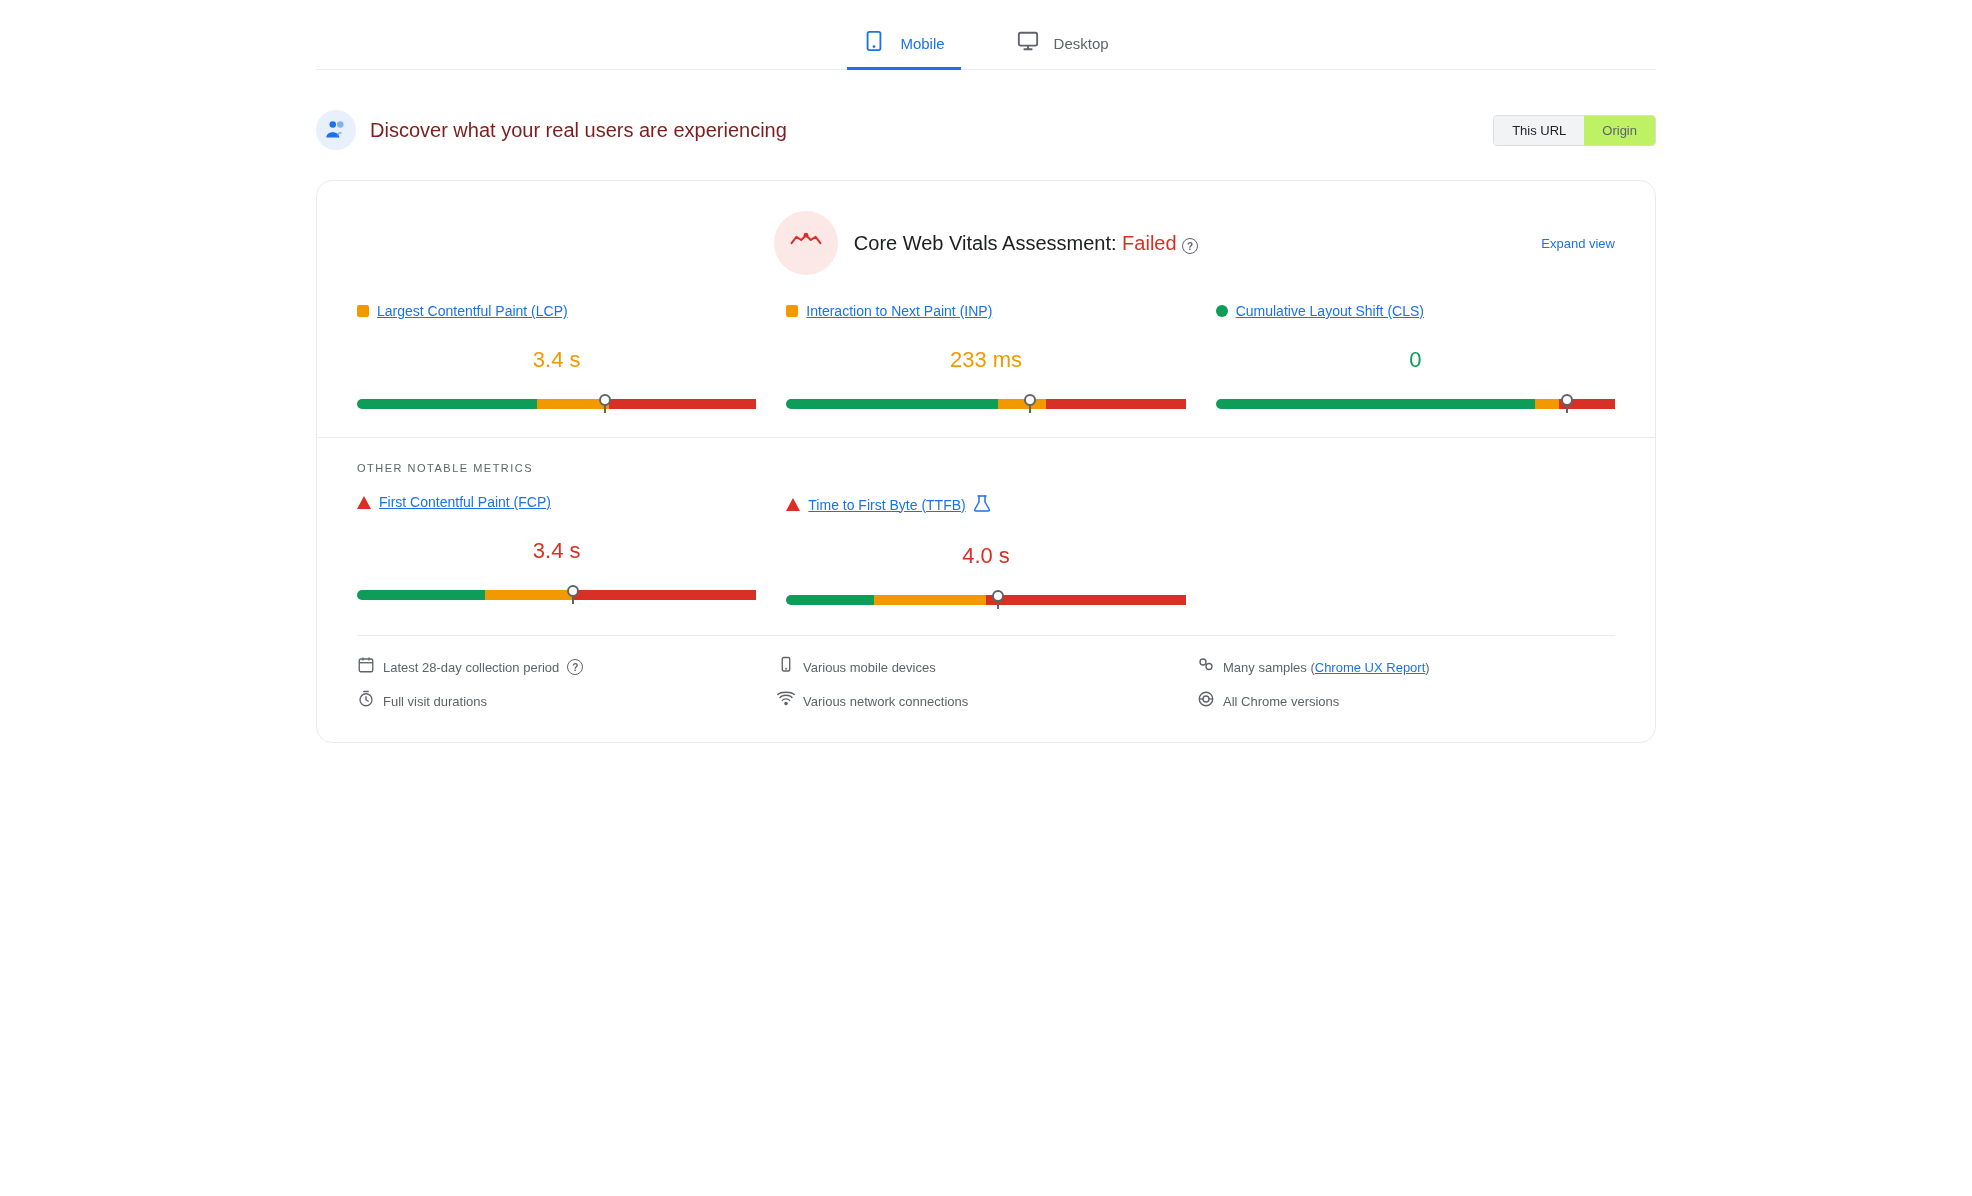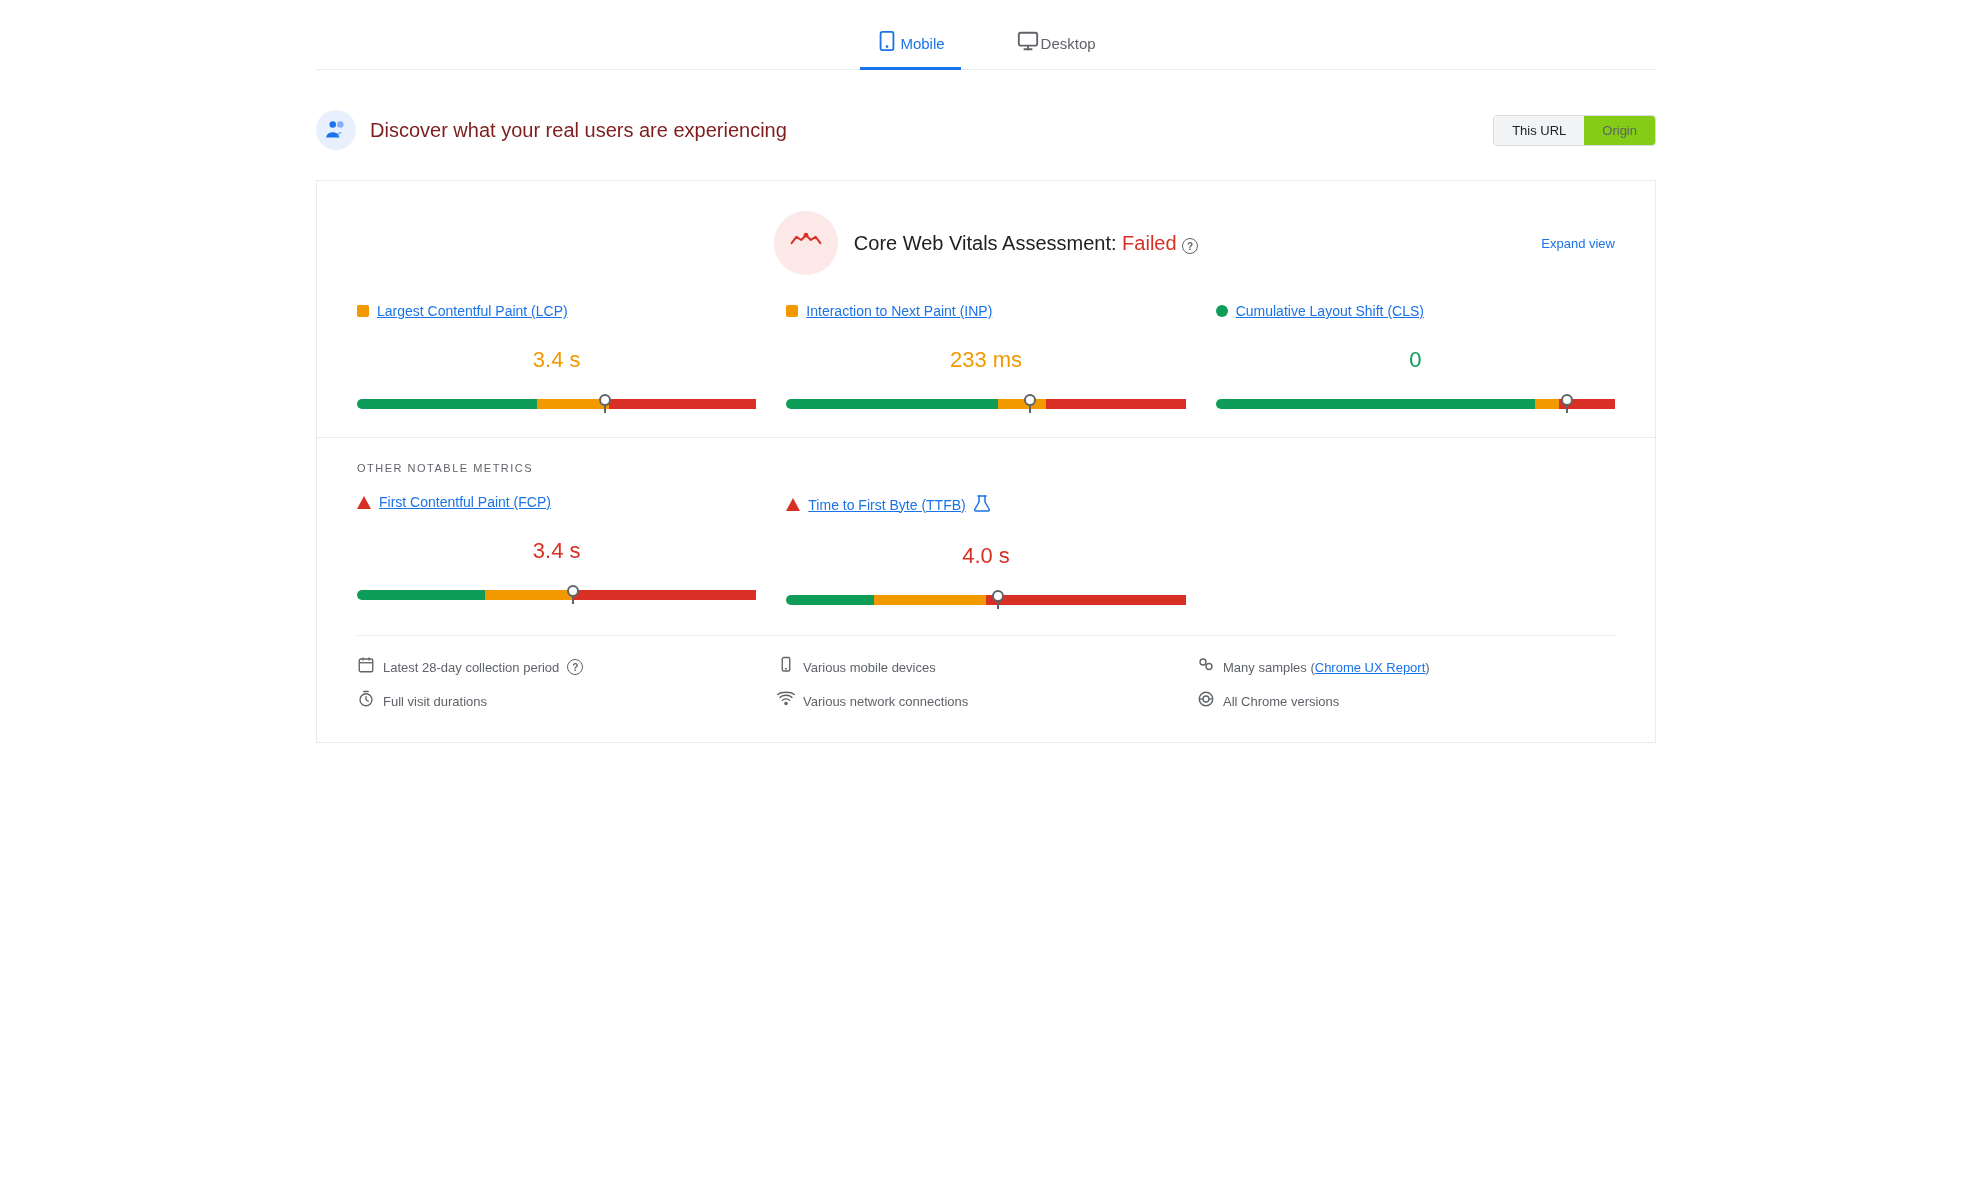--- a/index.html
+++ b/index.html
@@ -19,21 +19,21 @@
       justify-content: center;
       align-items: center;
       gap: 40px;
       margin-bottom: 30px;
       border-bottom: 1px solid #e8eaed;
       padding-bottom: 0;
     }
     .tab {
       display: flex;
       align-items: center;
-      gap: 2px;
+      gap: 15px;
       padding: 10px 16px;
       cursor: pointer;
       font-size: 15px;
       color: #5f6368;
       border-bottom: 3px solid transparent;
       margin-bottom: -1px;
       font-weight: 500;
     }
     .tab.active {
       color: #1a73e8;
@@ -73,35 +73,35 @@
     .url-toggle {
       display: flex;
       border: 1px solid #dadce0;
       border-radius: 4px;
       overflow: hidden;
     }
     .url-toggle button {
       padding: 7px 18px;
       font-size: 13px;
       border: none;
-      background: #84cc16;
+      background: #bef264;
       cursor: pointer;
       color: #5f6368;
       font-family: inherit;
     }
     .url-toggle button.active {
       background: #f1f3f4;
       color: #202124;
       font-weight: 500;
     }
 
     
     .main-card {
       border: 1px solid #e8eaed;
-      border-radius: 0;
+      border-radius: 16px;
       padding: 30px 40px 30px;
       background: #fff;
     }
 
     
     .cwv-header {
       display: flex;
       align-items: center;
       justify-content: center;
       gap: 16px;

